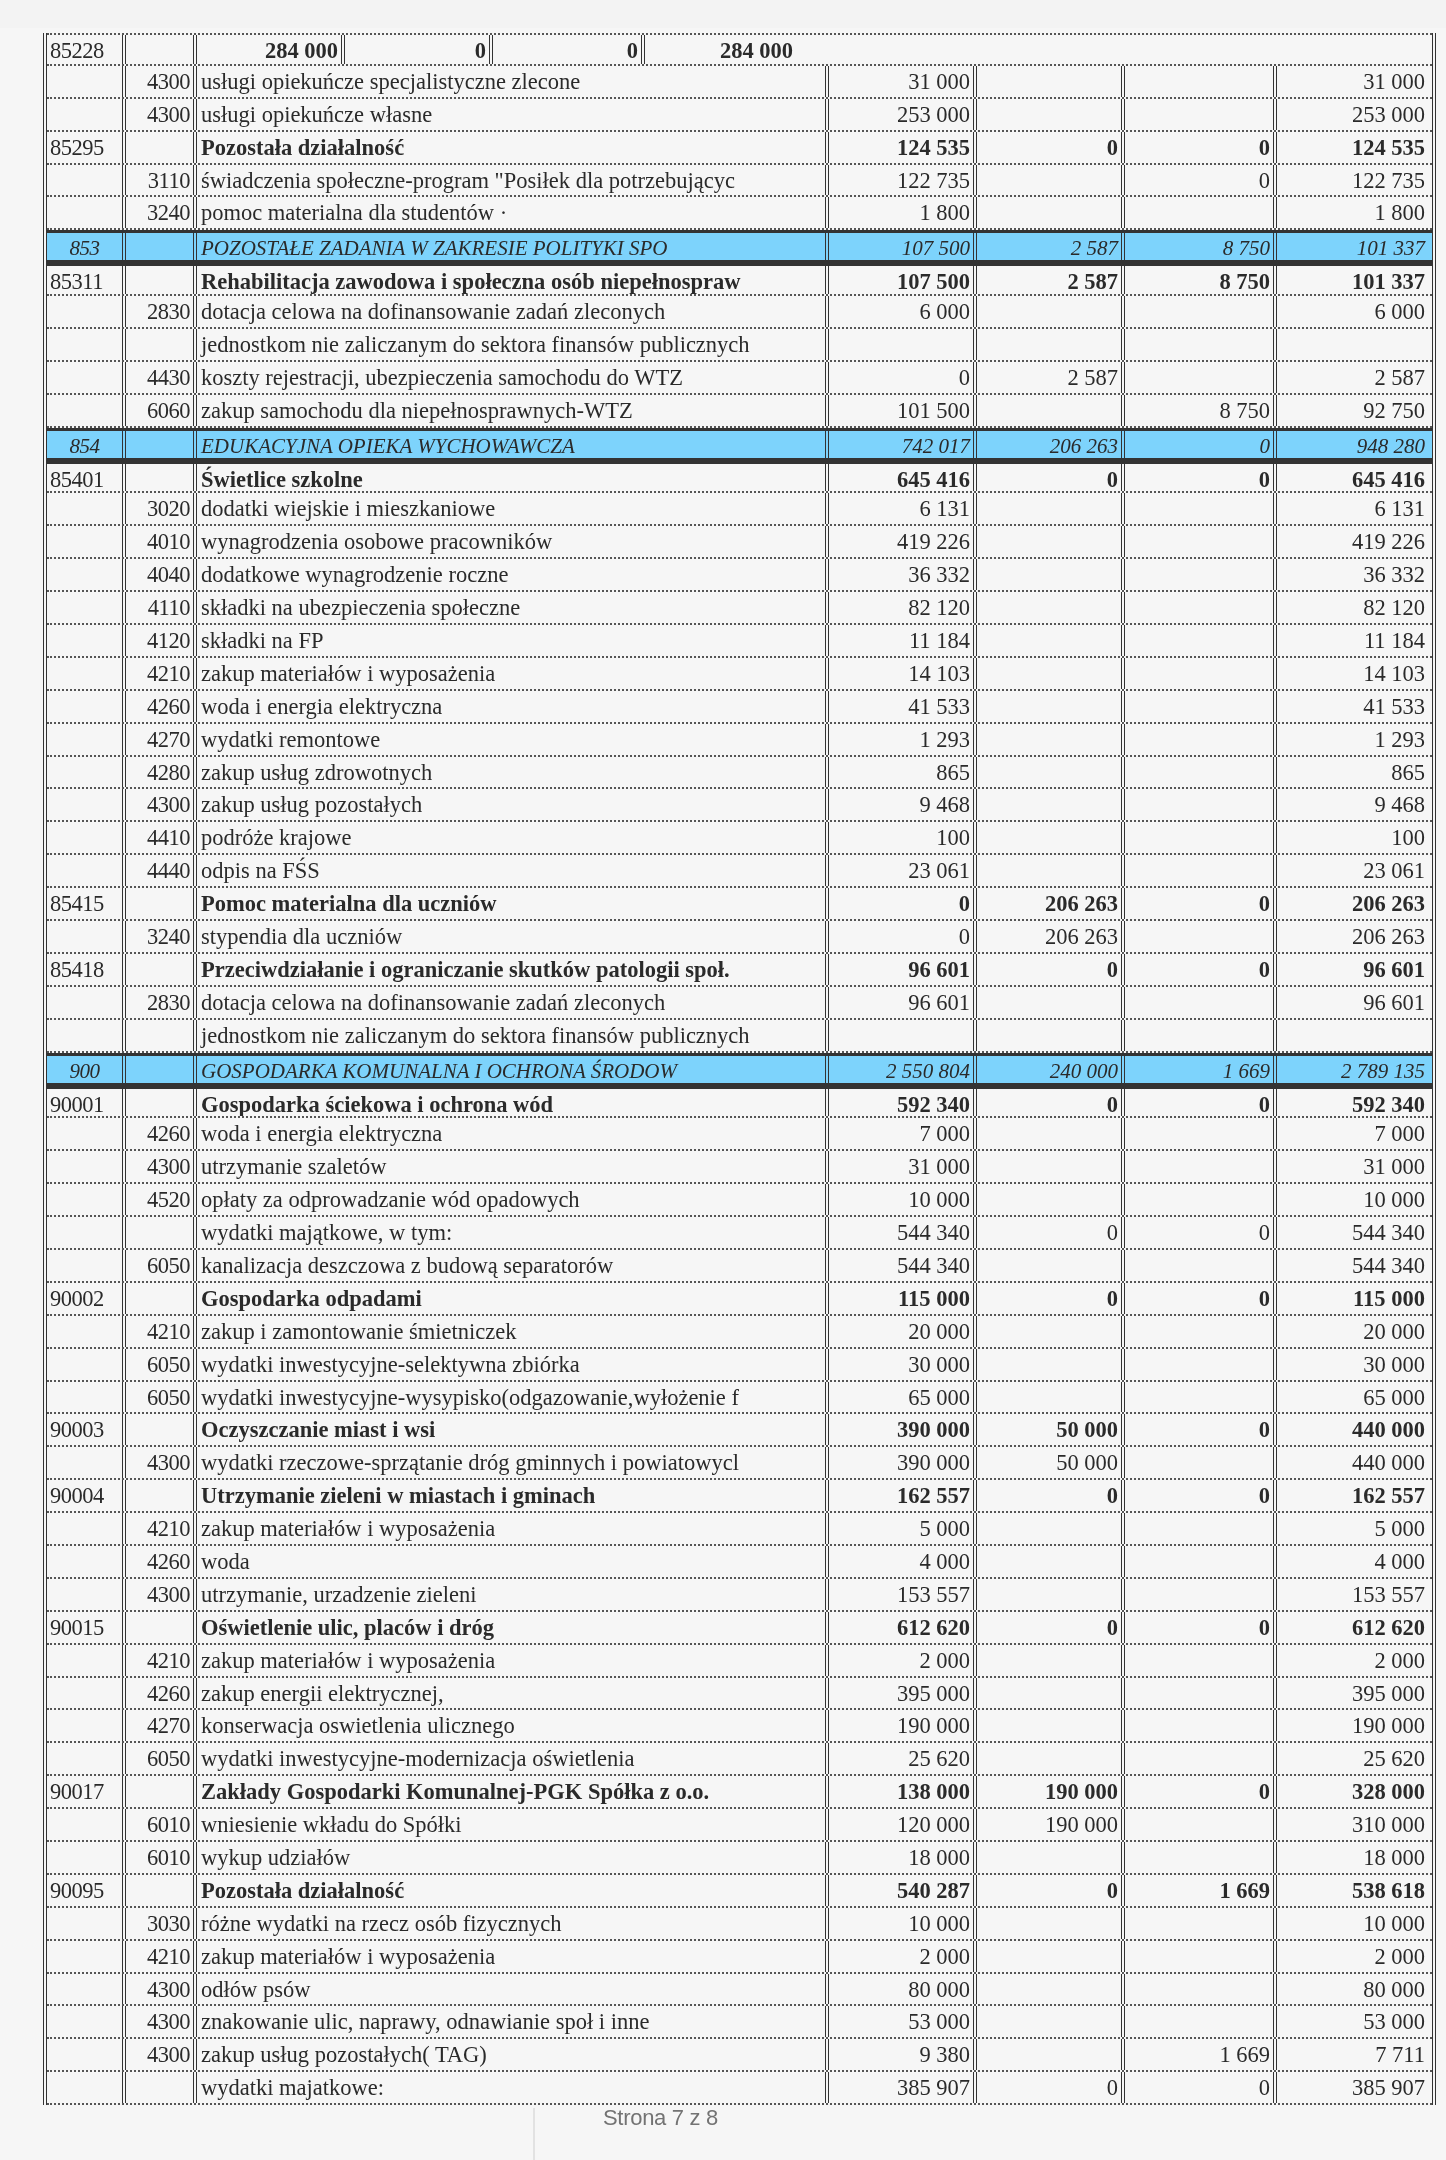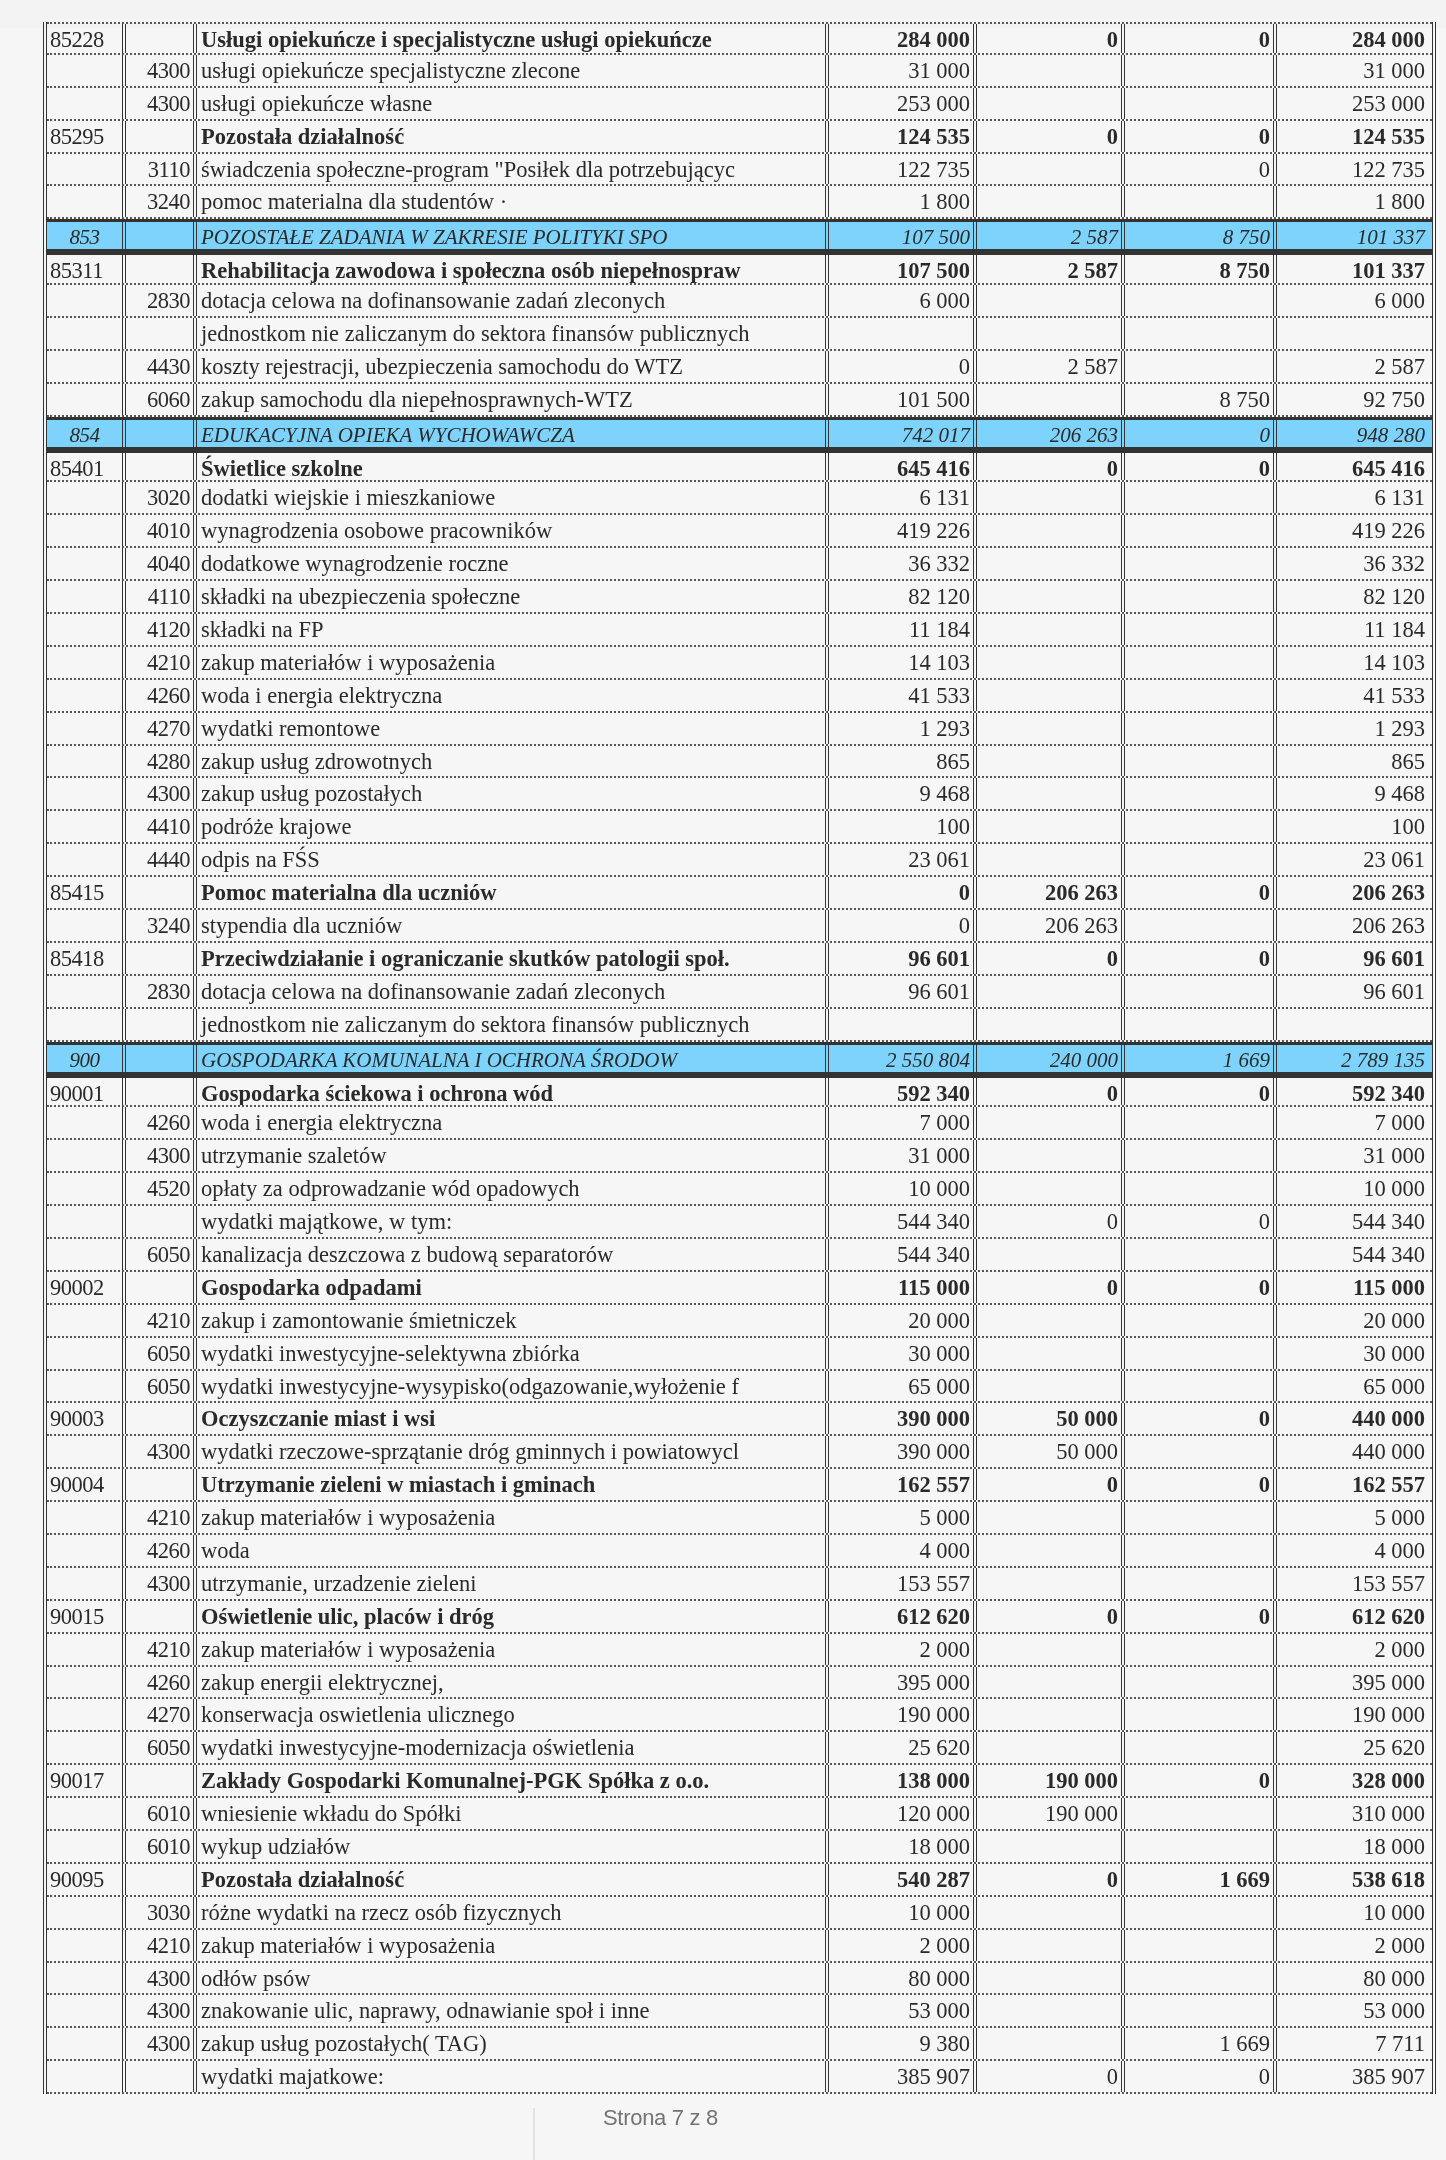--- a/index.html
+++ b/index.html
@@ -2,21 +2,21 @@
 <html><head>
 <meta charset="utf-8">
 <style>
   html, body { margin:0; padding:0; }
   body {
     width:1446px; height:2160px; background:#f6f6f6; position:relative; overflow:hidden;
     font-family:"Liberation Serif", "DejaVu Serif", serif; color:#2a2a2a;
   }
   .page-top-band { position:absolute; left:0; top:0; width:1446px; height:28px; background:#f3f3f3; }
   #budget-table {
-    position:absolute; left:43px; top:22px; width:1385px;
+    position:absolute; left:43px; top:33px; width:1385px;
     border-left:4px double #333; border-right:4px double #333;
   }
   .row { display:flex; height:32.9px; box-sizing:border-box; border-bottom:2px dotted #555; }
   .row.first { border-top:2px dotted #555; }
   .cell { box-sizing:border-box; height:100%; font-size:22.5px; line-height:31px; white-space:nowrap; overflow:hidden; padding:0 3px; }
   .c1 { width:79px; border-right:4px double #333; text-align:left; letter-spacing:-0.5px; }
   .c2 { width:71px; border-right:4px double #333; text-align:right; letter-spacing:-0.5px; }
   .c3 { width:632px; border-right:4px double #333; text-align:left; padding-left:4px; }
   .c4 { width:148px; border-right:4px double #333; text-align:right; }
   .c5 { width:148px; border-right:4px double #333; text-align:right; }
@@ -38,21 +38,20 @@
 </style>
 </head>
 <body>
 
 <div class="page-top-band"></div>
 
 <div id="budget-table">
     <div class="row first bold">
     <div class="cell c1">85228</div>
     <div class="cell c2"></div>
-    <div class="cell c3">Usługi opiekuńcze i specjalistyczne usługi opiekuńcze</div>
     <div class="cell c4">284 000</div>
     <div class="cell c5">0</div>
     <div class="cell c6">0</div>
     <div class="cell c7">284 000</div>
   </div>
     <div class="row">
     <div class="cell c1"></div>
     <div class="cell c2">4300</div>
     <div class="cell c3">usługi opiekuńcze  specjalistyczne zlecone</div>
     <div class="cell c4">31 000</div>

